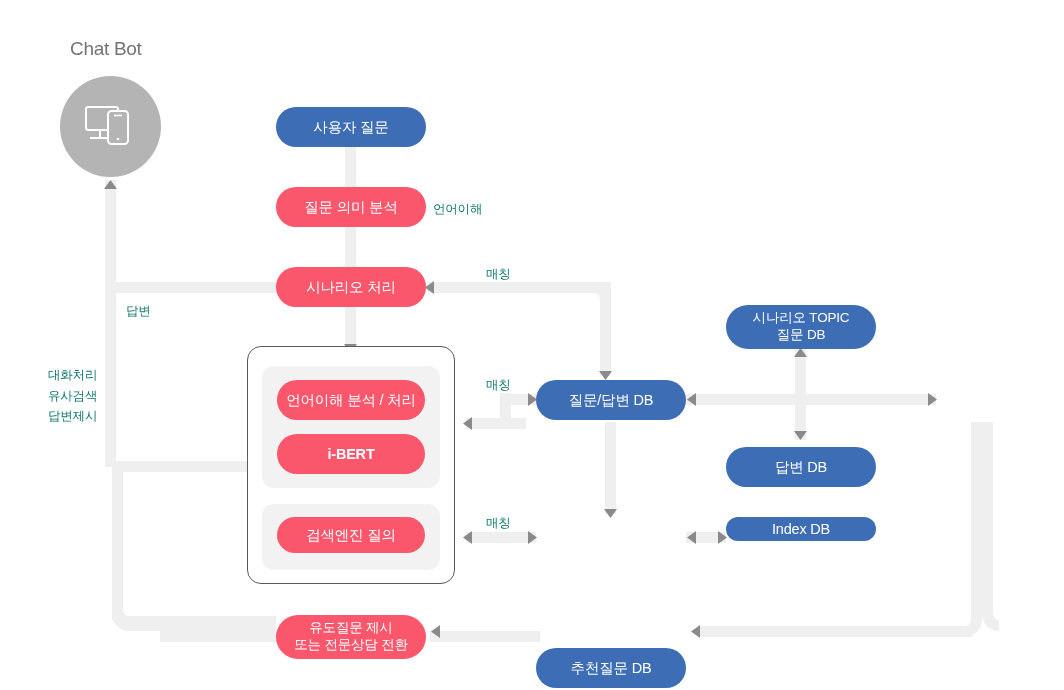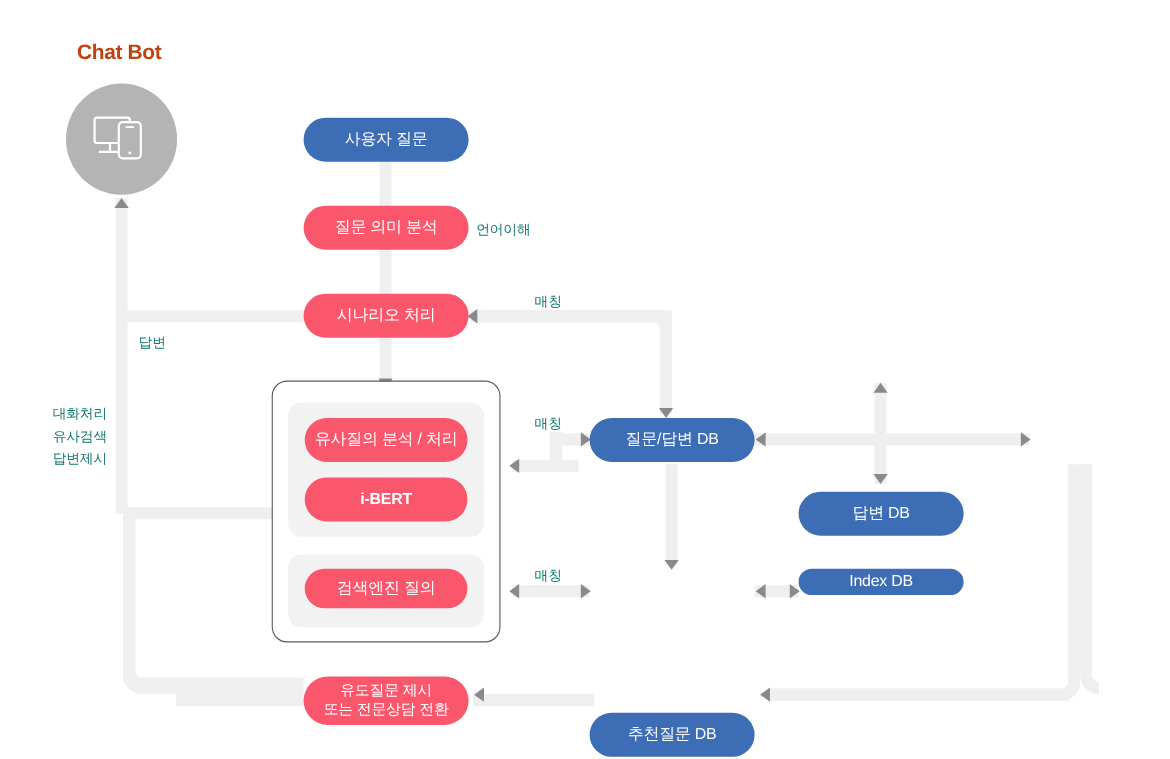--- a/index.html
+++ b/index.html
@@ -38,22 +38,22 @@
     white-space: pre-line;
   }
   .node-blue { background: #3d6db4; }
   .node-pink { background: #fa566c; }
   .node.small-text { font-size: 13.5px; }
   .node.norm-text { font-size: 14.5px; }
 
   .title {
     position: absolute;
     font-size: 19px;
-    font-weight: bold;
-    color: #c2410c;
+    font-weight: normal;
+    color: #737373;
     letter-spacing: -0.3px;
   }
   .edge-label {
     position: absolute;
     font-size: 12.5px;
     color: #0f766e;
     letter-spacing: -0.2px;
     white-space: pre-line;
     line-height: 1.65;
   }
@@ -198,29 +198,31 @@
   <div class="subgroup" style="left:262px; top:366px; width:178px; height:122px;"></div>
 
   <div class="subgroup" style="left:262px; top:504px; width:178px; height:66px;"></div>
 
   <div class="node node-pink norm-text" style="left:276px; top:187px; width:150px; height:40px;">질문 의미 분석</div>
 
   <div class="node node-blue norm-text" style="left:276px; top:107px; width:150px; height:40px;">사용자 질문</div>
 
   <div class="node node-pink norm-text" style="left:276px; top:267px; width:150px; height:40px;">시나리오 처리</div>
 
-  <div class="node node-pink norm-text" style="left:277px; top:380px; width:148px; height:40px;">유사질의 분석 / 처리</div>
+  <div class="node node-pink norm-text" style="left:277px; top:380px; width:148px; height:40px;">언어이해 분석 / 처리</div>
 
   <div class="node node-pink norm-text" style="left:277px; top:434px; width:148px; height:40px;font-weight:bold;">i-BERT</div>
 
   <div class="node node-pink norm-text" style="left:277px; top:517px; width:148px; height:36px;">검색엔진 질의</div>
 
   <div class="node node-blue norm-text" style="left:536px; top:380px; width:150px; height:40px;">질문/답변 DB</div>
 
 
+  <div class="node node-blue small-text" style="left:726px; top:305px; width:150px; height:44px;">시나리오 TOPIC
+질문 DB</div>
 
   <div class="node node-blue norm-text" style="left:726px; top:447px; width:150px; height:40px;">답변 DB</div>
 
   <div class="node node-blue norm-text" style="left:726px; top:517px; width:150px; height:24px;">Index DB</div>
 
 
   <div class="node node-blue norm-text" style="left:536px; top:648px; width:150px; height:40px;">추천질문 DB</div>
 
   <div class="node node-pink small-text" style="left:276px; top:615px; width:150px; height:44px;">유도질문 제시
 또는 전문상담 전환</div>
@@ -228,17 +230,17 @@
   <div class="edge-label" style="left:433px; top:199px;">언어이해</div>
 
   <div class="edge-label" style="left:486px; top:264px;">매칭</div>
 
   <div class="edge-label" style="left:486px; top:375px;">매칭</div>
 
   <div class="edge-label" style="left:486px; top:513px;">매칭</div>
 
   <div class="edge-label" style="left:126px; top:301px;">답변</div>
 
-  <div class="edge-label" style="left:48px; top:366px;">대화처리
+  <div class="edge-label" style="left:48px; top:366px;font-family:Liberation Mono, monospace;">대화처리
 유사검색
 답변제시</div>
 
 </div>
 
 </body></html>

